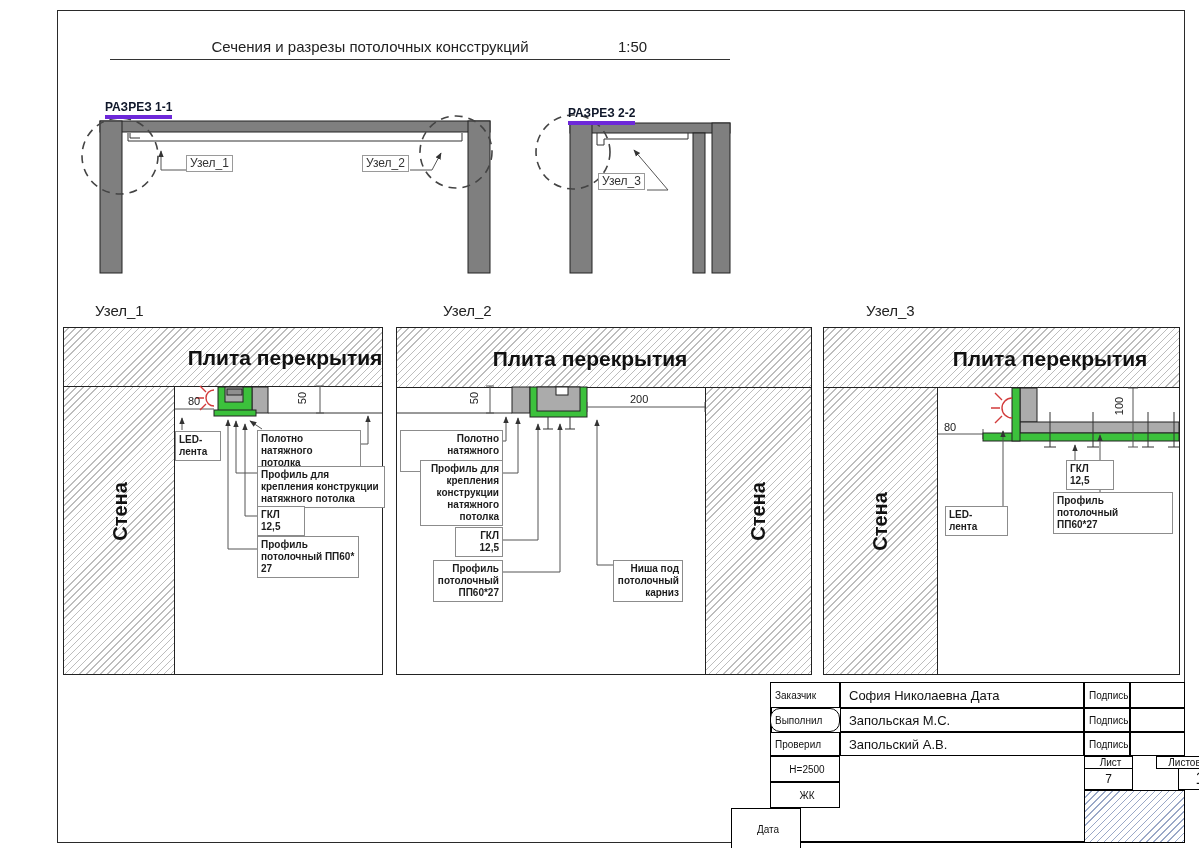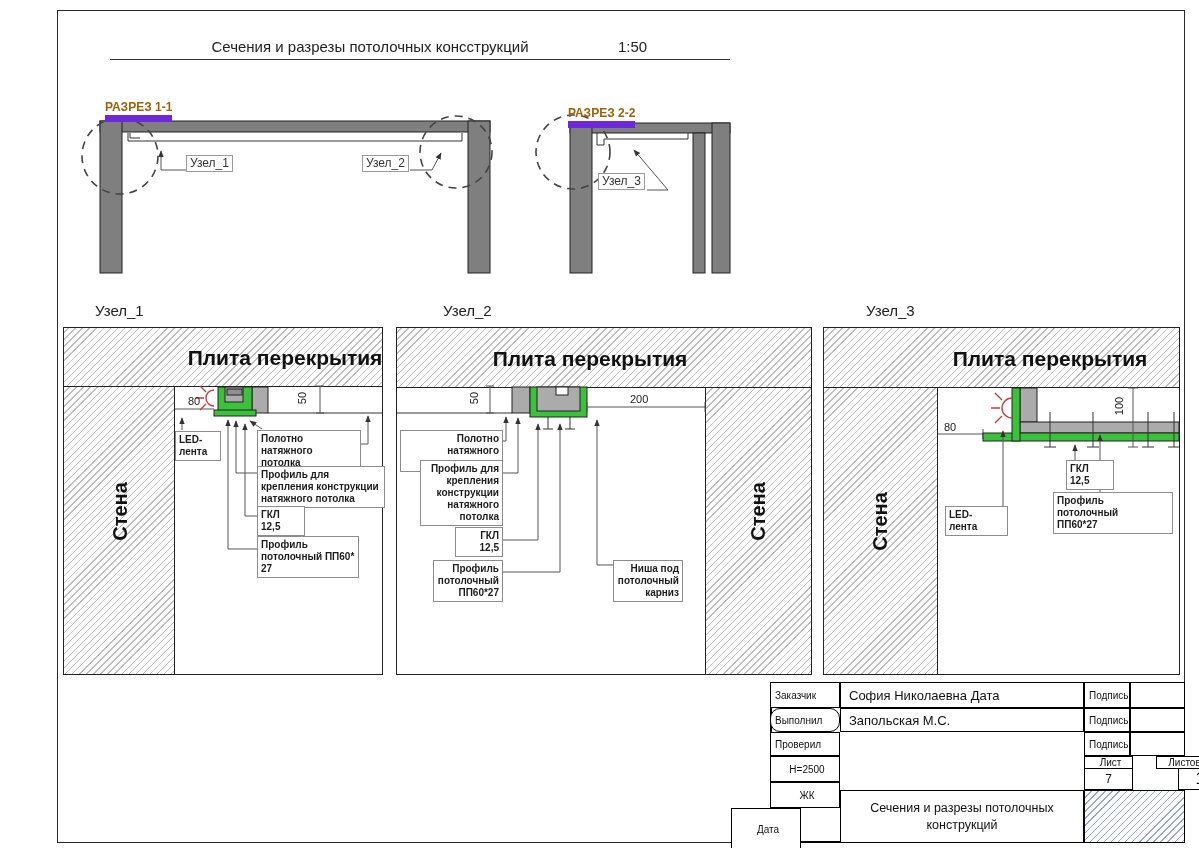--- a/index.html
+++ b/index.html
@@ -4,22 +4,22 @@
 <style>
   html,body{margin:0;padding:0;background:#fff;}
   #sheet{position:relative;width:1199px;height:848px;background:#fff;
          font-family:"Liberation Sans",sans-serif;overflow:hidden;}
   .pageborder{position:absolute;left:57px;top:10px;width:1128px;height:833px;
               border:1.5px solid #2a2a2a;box-sizing:border-box;z-index:0;}
   .hdr-title{position:absolute;left:110px;top:38px;width:520px;text-align:center;
              font-size:15px;color:#222;z-index:3;}
   .hdr-scale{position:absolute;left:618px;top:38px;width:60px;font-size:15px;color:#222;z-index:3;}
   .hdr-line{position:absolute;left:110px;top:59px;width:620px;border-top:1.5px solid #333;z-index:3;}
-  .seclabel{position:absolute;font-size:12px;font-weight:bold;color:#a16207;
-            border-bottom:7px solid #6d28d9;padding-bottom:1px;z-index:3;}
+  .seclabel{position:absolute;font-size:12px;font-weight:bold;color:#0f172a;
+            border-bottom:4px solid #6d28d9;padding-bottom:1px;z-index:3;}
   .nodebox{position:absolute;background:#fff;border:1px solid #9a9a9a;
            font-size:12px;color:#333;padding:0 3px;line-height:15px;z-index:4;}
   .nodetitle{position:absolute;font-size:15px;color:#222;z-index:3;}
   .hatch{position:absolute;background:repeating-linear-gradient(135deg,#fff 0 4px,#bdbdbd 4px 5px);
          box-sizing:border-box;z-index:1;}
   .panelborder{position:absolute;border:1.8px solid #222;box-sizing:border-box;z-index:3;pointer-events:none;}
   .bigname{position:absolute;font-weight:bold;font-size:21px;color:#111;text-align:center;z-index:2;}
   .wallname{position:absolute;font-weight:bold;font-size:20px;color:#111;text-align:center;
             transform:rotate(-90deg);transform-origin:center;z-index:2;}
   .lblbox{position:absolute;background:#fff;border:1px solid #8c8c8c;
@@ -215,29 +215,28 @@
   <div class="tbcell tbv" style="left:840px;top:682px;width:244px;height:26px;">София Николаевна Дата</div>
   <div class="tbcell tbl" style="left:1084px;top:682px;width:46px;height:26px;">Подпись</div>
   <div class="tbcell" style="left:1130px;top:682px;width:55px;height:26px;"></div>
 
   <div class="tbcell tbl" style="left:770px;top:708px;width:70px;height:24px;border-radius:10px;">Выполнил</div>
   <div class="tbcell tbv" style="left:840px;top:708px;width:244px;height:24px;">Запольская М.С.</div>
   <div class="tbcell tbl" style="left:1084px;top:708px;width:46px;height:24px;">Подпись</div>
   <div class="tbcell" style="left:1130px;top:708px;width:55px;height:24px;"></div>
 
   <div class="tbcell tbl" style="left:770px;top:732px;width:70px;height:24px;">Проверил</div>
+  <div class="tbcell tbv" style="left:840px;top:732px;width:244px;height:24px;">Запольский А.В.</div>
   <div class="tbcell tbl" style="left:1084px;top:732px;width:46px;height:24px;">Подпись</div>
   <div class="tbcell" style="left:1130px;top:732px;width:55px;height:24px;"></div>
 
   <div class="tbcell tbl tbc" style="left:770px;top:756px;width:70px;height:26px;">Н=2500</div>
   <div class="tbcell tbl tbc" style="left:770px;top:782px;width:70px;height:26px;">ЖК</div>
   <div class="tbcell tbl tbc" style="left:731px;top:808px;width:70px;height:43px;">Дата</div>
 
   <div class="tbcell tbl tbc" style="left:1084px;top:756px;width:49px;height:13px;">Лист</div>
   <div class="tbcell tbl tbc" style="left:1156px;top:756px;width:53px;height:13px;">Листов</div>
   <div class="tbcell tbc" style="left:1084px;top:768px;width:49px;height:22px;font-size:12px;">7</div>
   <div class="tbcell tbc" style="left:1132px;top:768px;width:53px;height:22px;font-size:16px;margin-left:46px;">18</div>
 
-  <div class="tbcell tbmulti" style="left:840px;top:790px;width:244px;height:53px;">Сечения и разрезы потолочных
-конструкций</div>
   <div class="tbcell tbhatch" style="left:1084px;top:790px;width:101px;height:53px;"></div>
 
 </div>
 
 </body></html>

